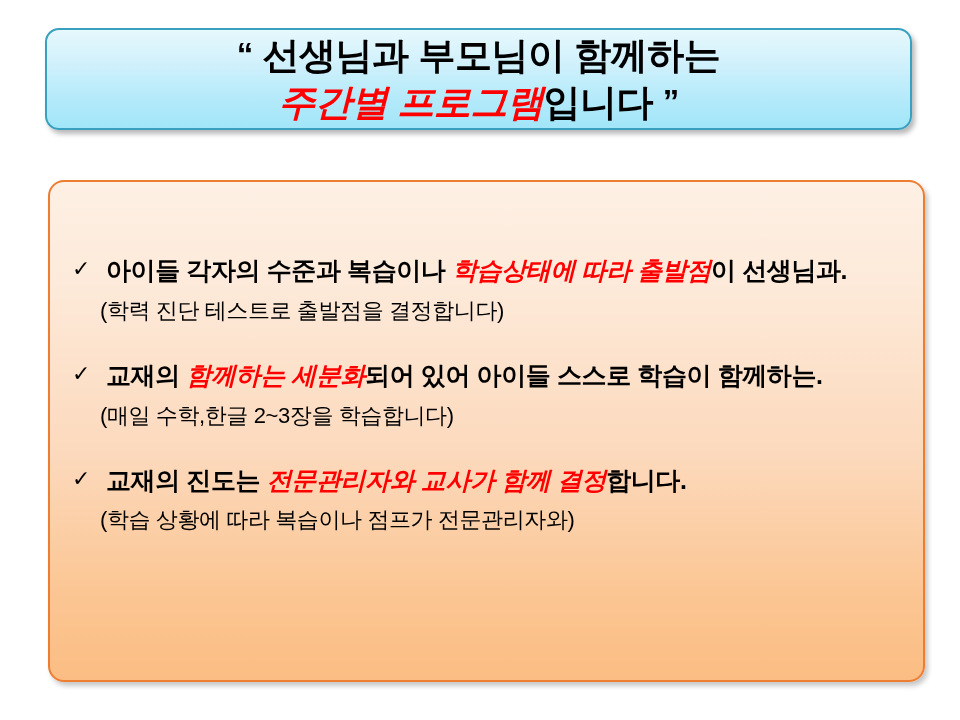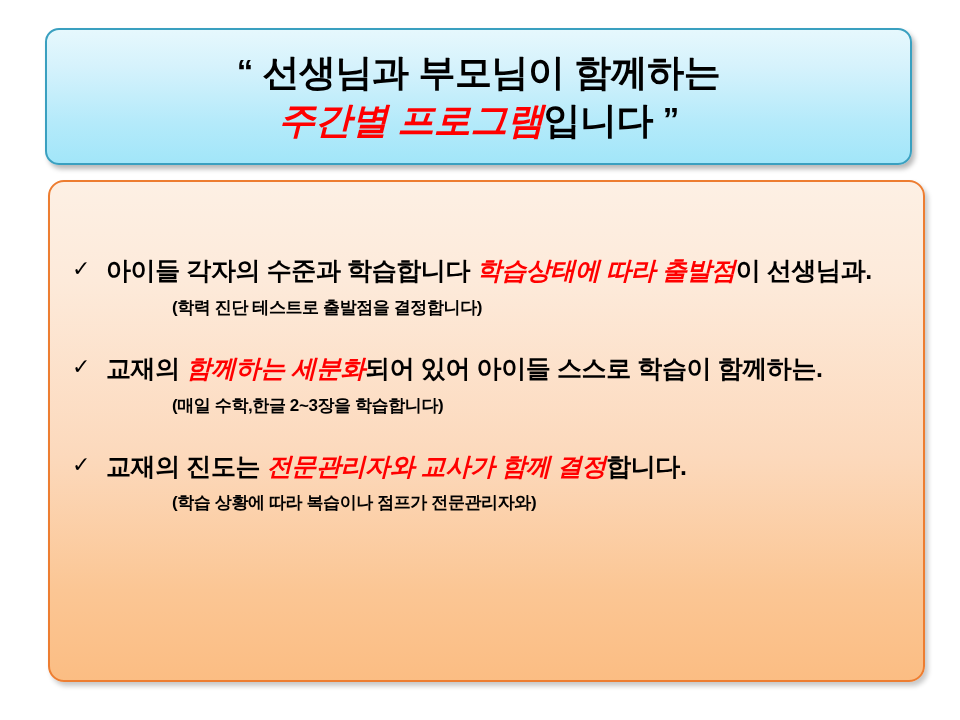--- a/index.html
+++ b/index.html
@@ -14,21 +14,21 @@
     font-family: "Liberation Sans", "DejaVu Sans", sans-serif;
     position: relative;
   }
 
   
   .title-box {
     position: absolute;
     left: 45px;
     top: 28px;
     width: 867px;
-    height: 137px;
+    height: 102px;
     box-sizing: border-box;
     border: 2px solid #3AA0C0;
     border-radius: 14px;
     background: linear-gradient(to bottom, #E6F8FD 0%, #D5F2FC 28%, #B4EAFA 70%, #A2E6F9 100%);
     box-shadow: 3px 4px 5px rgba(0,0,0,0.28);
     display: flex;
     flex-direction: column;
     align-items: center;
     justify-content: center;
   }
@@ -84,24 +84,24 @@
     margin-left: 12px;
     font-size: 22px;
     font-weight: normal;
     color: #000000;
     line-height: 1.4;
   }
   .bullet-text {
     flex: 0 1 auto;
   }
   .bullet-sub {
-    margin-left: 112px;
+    margin-left: 40px;
     margin-top: 8px;
-    font-size: 17px;
-    font-weight: bold;
+    font-size: 22px;
+    font-weight: normal;
     color: #000000;
     white-space: nowrap;
     letter-spacing: -0.4px;
   }
 </style>
 </head>
 <body>
 
 <div class="title-box">
   <div class="title-line">
@@ -111,21 +111,21 @@
     <span class="hl">주간별 프로그램</span><span>입니다 </span><span class="quote">”</span>
   </div>
 </div>
 
 <div class="body-box">
 
   <div class="bullet-group">
     <div class="bullet-main">
       <span class="check-mark">✓</span>
       <span class="bullet-text">
-        <span> 아이들 각자의 수준과 학습합니다 </span><span class="hl">학습상태에 따라  출발점</span><span>이 선생님과.</span>
+        <span> 아이들 각자의 수준과 복습이나 </span><span class="hl">학습상태에 따라  출발점</span><span>이 선생님과.</span>
       </span>
     </div>
     <div class="bullet-sub">(학력 진단 테스트로 출발점을 결정합니다)</div>
   </div>
 
   <div class="bullet-group">
     <div class="bullet-main">
       <span class="check-mark">✓</span>
       <span class="bullet-text">
         <span> 교재의 </span><span class="hl">함께하는 세분화</span><span>되어 있어 아이들 스스로 학습이 함께하는.</span>

